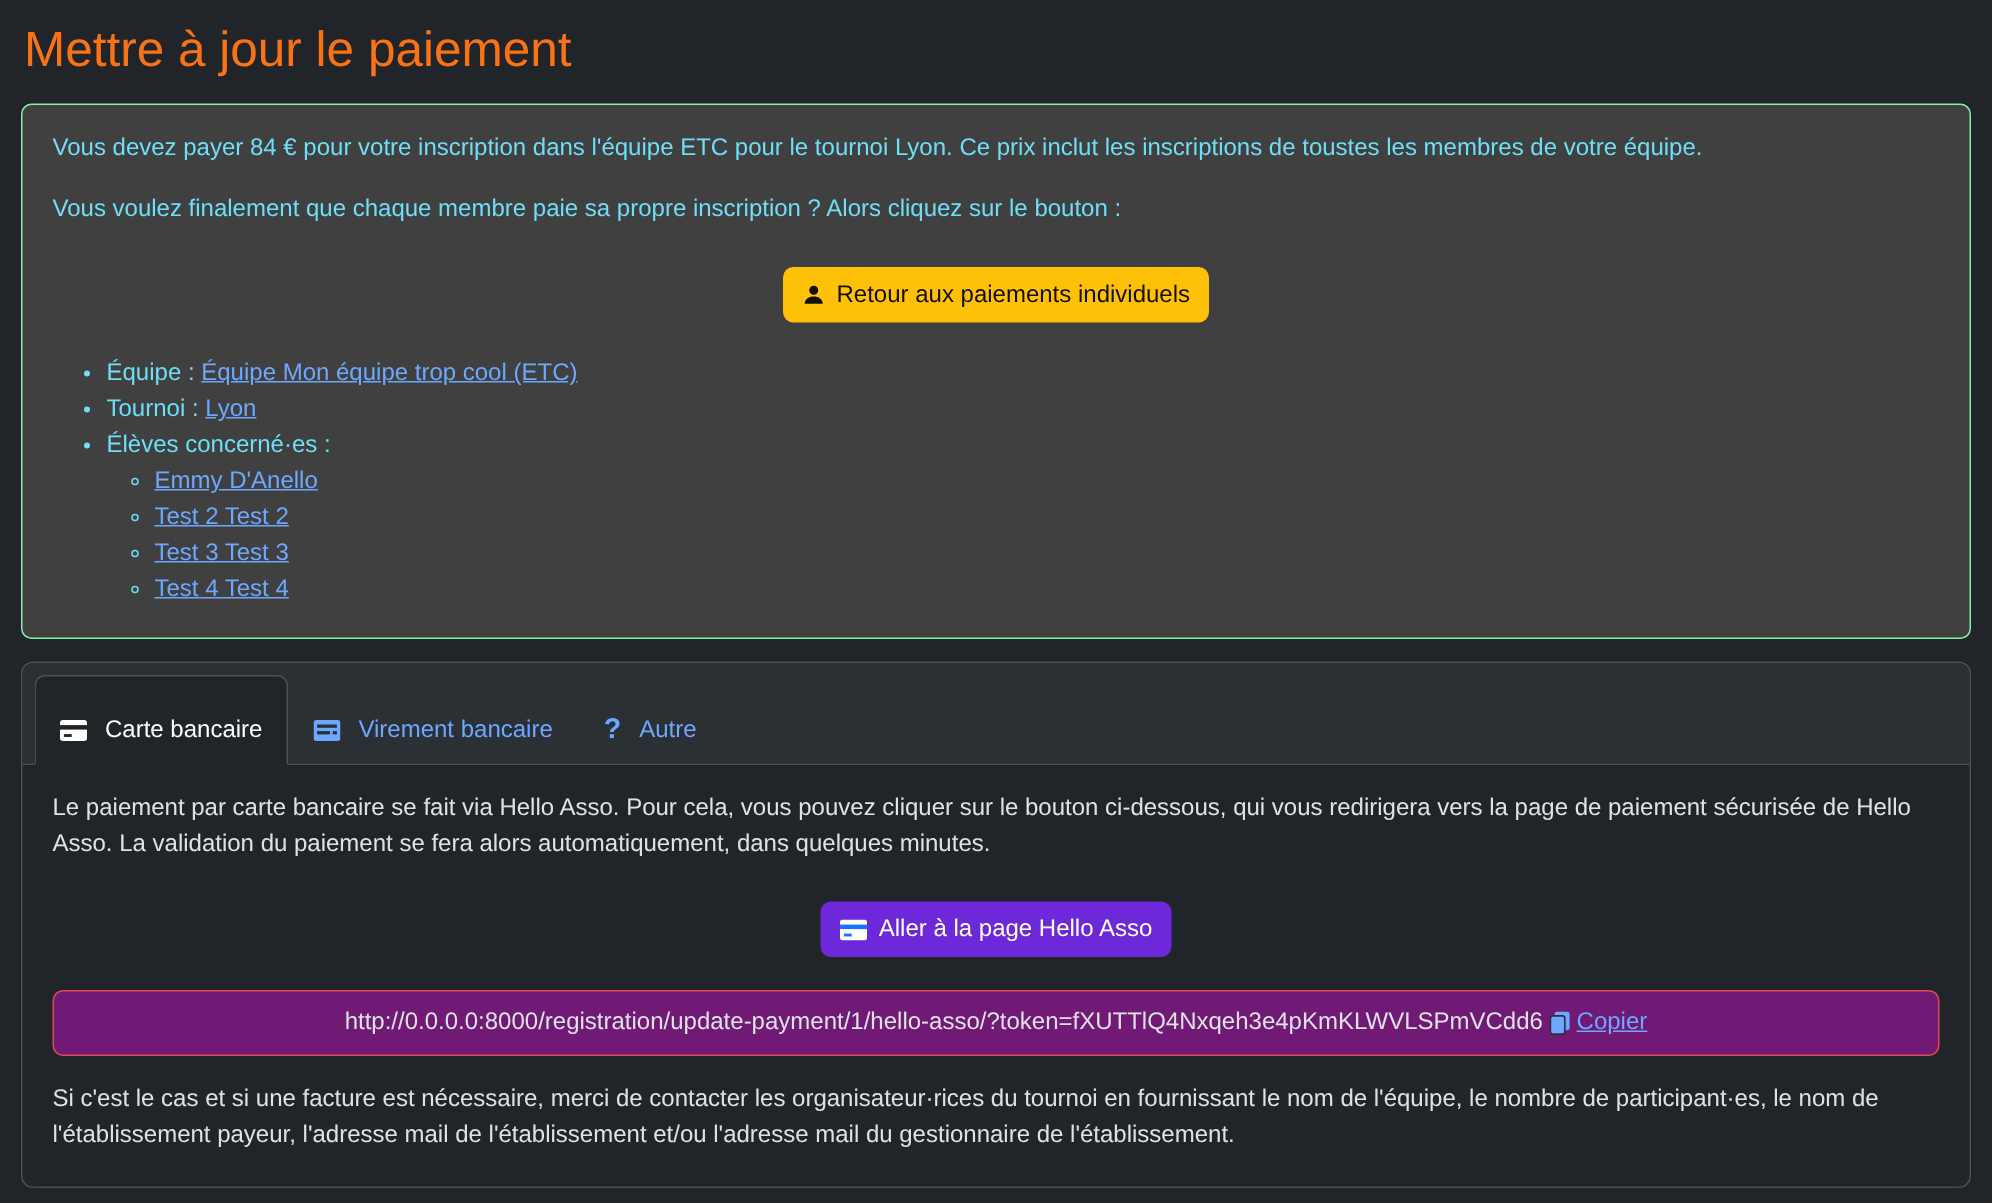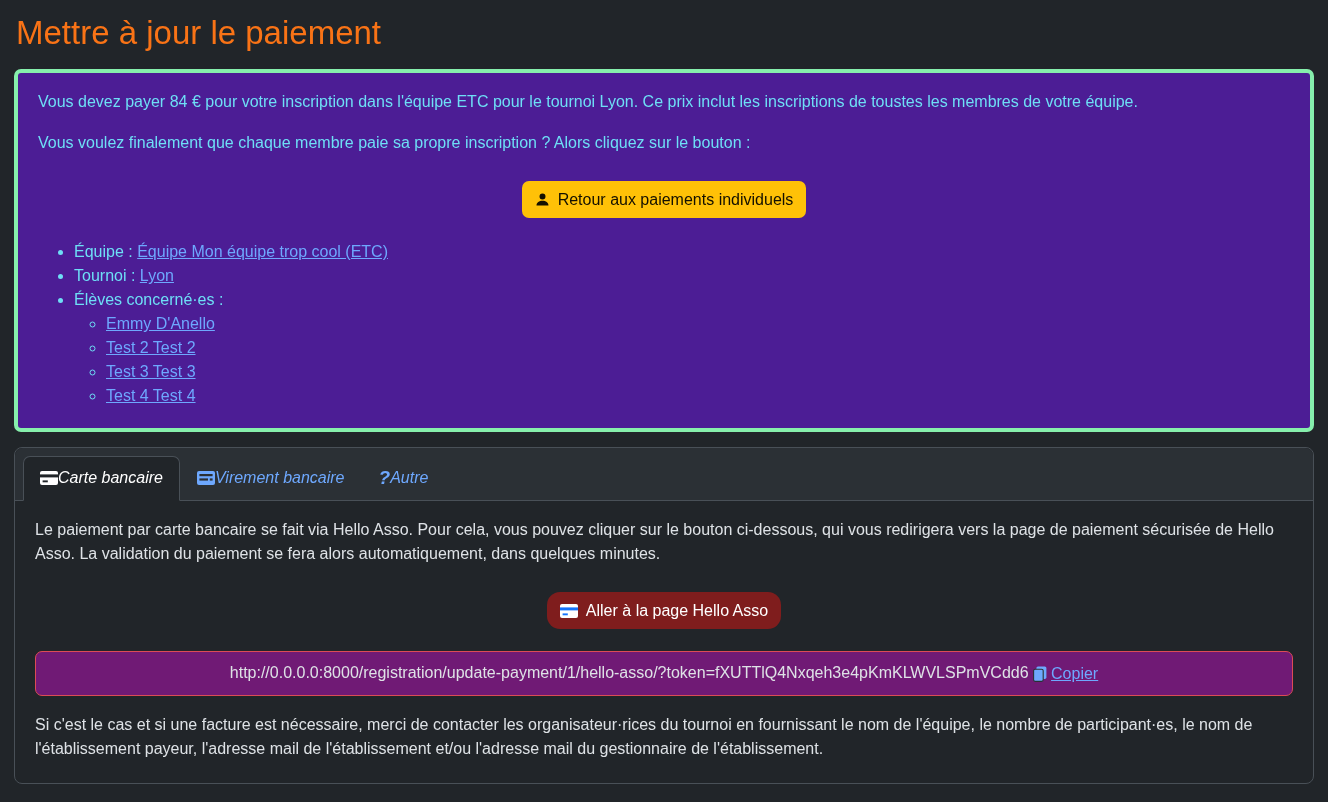--- a/index.html
+++ b/index.html
@@ -12,55 +12,54 @@
   }
   .wrap { padding: 6px 14px 0 14px; }
   h1.page-title {
     font-size: 33px; font-weight: 400; color: #f97316;
     margin: 6px 2px 16px 2px; line-height: 1.25;
   }
   a { color: #6ea8fe; text-decoration: underline; }
 
   
   .alert-info {
-    background: #4c1d95; border: 4px solid #86efac; border-radius: 7px;
+    background: #404040; border: 1px solid #86efac; border-radius: 7px;
     color: #6edff6; padding: 17px 20px 20px 20px; margin-bottom: 15px;
   }
   .alert-info p { margin: 0 0 17px 0; line-height: 24px; }
   .btn-row { text-align: center; margin: 26px 0 22px 0; }
   .btn {
     display: inline-flex; align-items: center; gap: 8px;
     border: none; border-radius: 7px; padding: 8px 13px;
     font-size: 16px; font-family: inherit; cursor: pointer; line-height: 21px;
   }
   .btn-warning { background: #ffc107; color: #141000; text-align: right; }
-  .btn-primary { background: #7f1d1d; color: #fff; border-radius: 13px; }
+  .btn-primary { background: #6d28d9; color: #fff; }
   .btn svg { flex: 0 0 auto; }
 
   ul.details-list { margin: 0; padding-left: 36px; line-height: 24px; }
   ul.details-list > li { margin-bottom: 0; }
   ul.students-list { list-style: circle; margin: 0; padding-left: 32px; }
 
   
   .card {
     border: 1px solid #495057; border-radius: 8px; background: #212529;
     overflow: visible;
   }
   .card-header {
     background: #2b3035; border-bottom: 1px solid #495057;
     border-radius: 8px 8px 0 0; padding: 8px 8px 0 8px;
   }
   .nav-tabs { display: flex; margin-bottom: -1px; }
   .nav-link {
-    display: inline-flex; align-items: center; gap: 0;
-    padding: 10px 16px 11px 16px; font-size: 16px;
+    display: inline-flex; align-items: center; gap: 12px;
+    padding: 25px 16px 11px 16px; font-size: 16px;
     color: #6ea8fe; text-decoration: none;
     border: 1px solid transparent; border-radius: 7px 7px 0 0;
     line-height: 22px;
-    font-style: italic;
   }
   .nav-link.active {
     color: #ffffff; background: #212529;
     border-color: #495057 #495057 #212529 #495057;
   }
   .qmark { font-weight: 700; font-size: 19px; line-height: 18px; }
   .card-body { padding: 17px 20px 22px 20px; }
   .card-body p { margin: 0 0 17px 0; line-height: 24px; color: #dee2e6; }
   .center { text-align: center; }
   .cta-row { margin: 26px 0 22px 0; }

